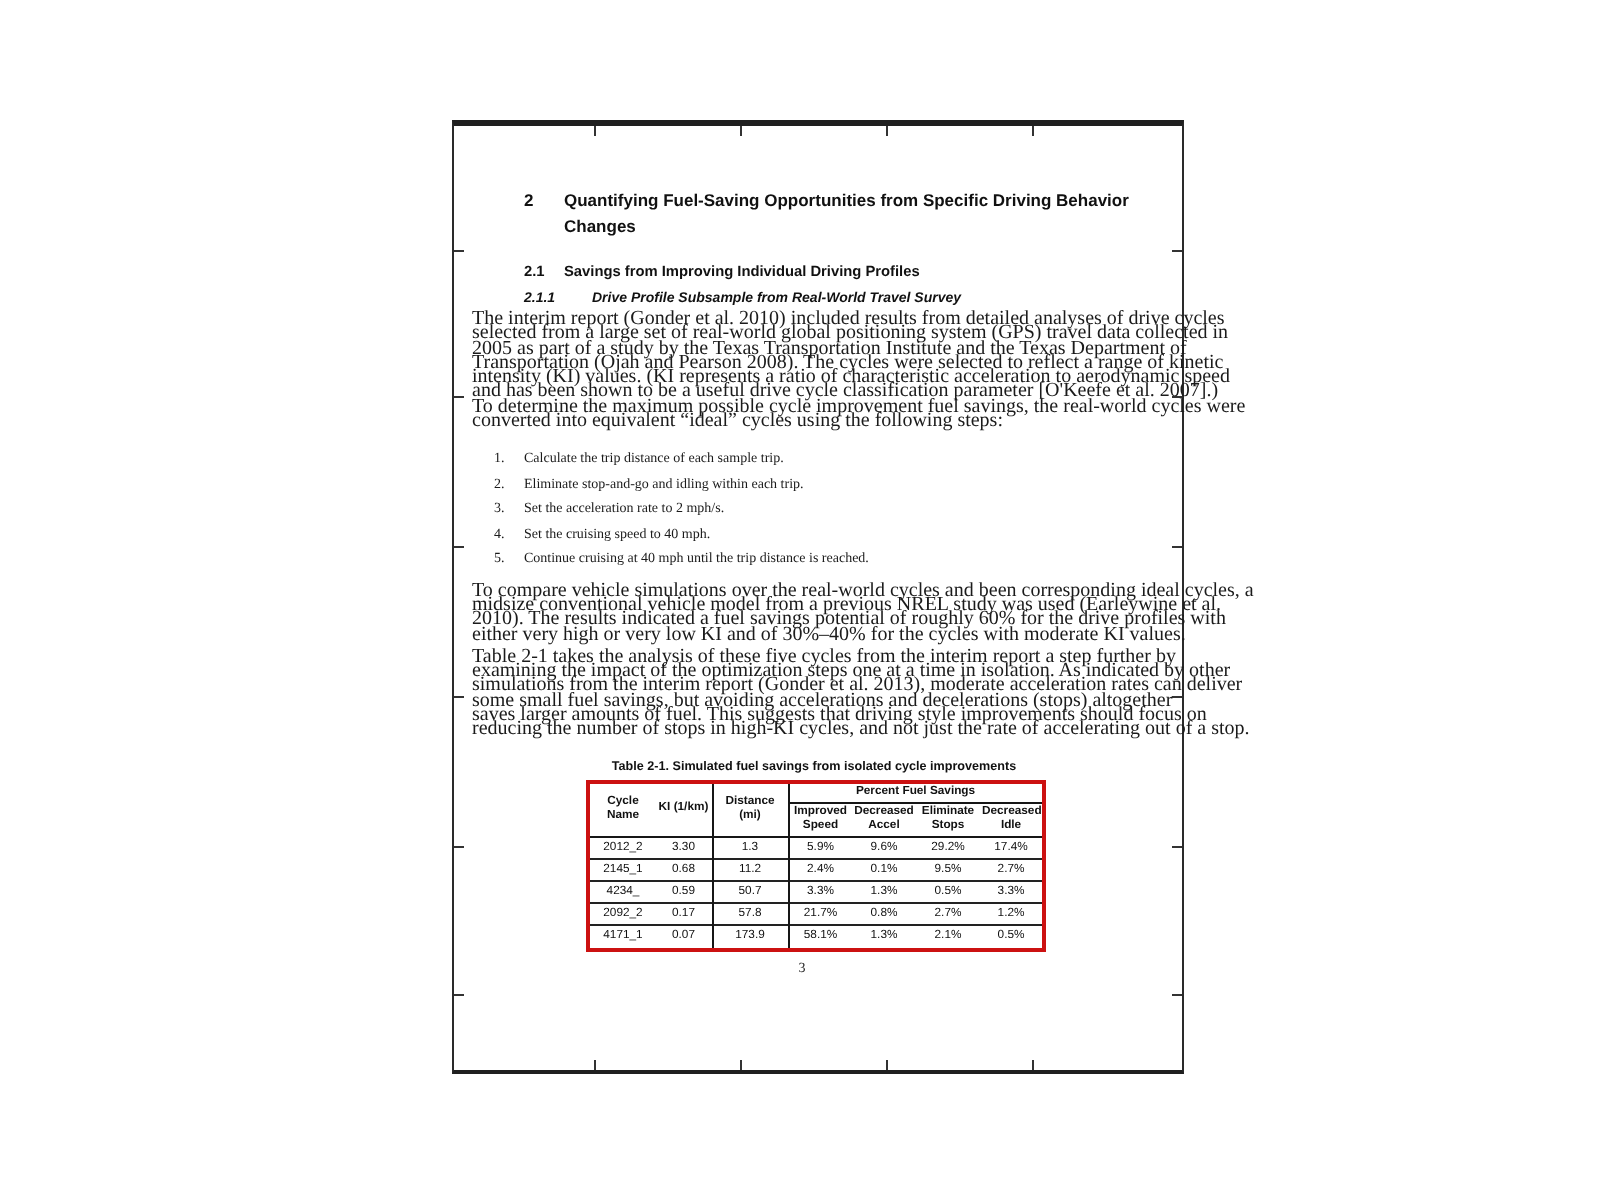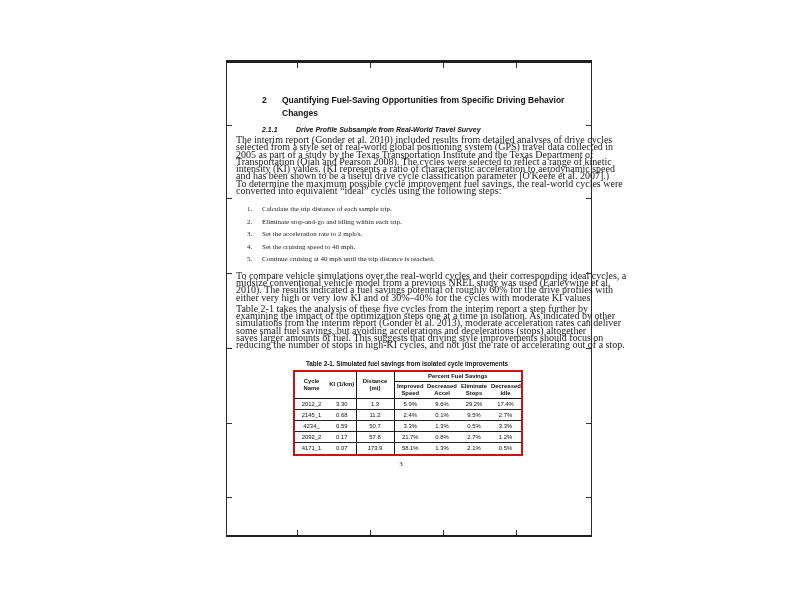--- a/index.html
+++ b/index.html
@@ -93,29 +93,33 @@
       <div class="tick v" style="top: 434px; right: 0px;"></div>
     </div>
 
   <div class="content">
 
     <div class="h2">
       <div class="num">2</div>
       <div class="txt">Quantifying Fuel-Saving Opportunities from Specific Driving Behavior Changes</div>
     </div>
 
+    <div class="h3">
+      <div class="num">2.1</div>
+      <div class="txt">Savings from Improving Individual Driving Profiles</div>
+    </div>
 
     <div class="h4">
       <div class="num">2.1.1</div>
       <div class="txt">Drive Profile Subsample from Real-World Travel Survey</div>
     </div>
 
     <div class="para p1">
         <div class="jline">The interim report (Gonder et al. 2010) included results from detailed analyses of drive cycles</div>
-        <div class="jline">selected from a style set of real-world global positioning system (GPS) travel data collected in</div>
+        <div class="jline">selected from a large set of real-world global positioning system (GPS) travel data collected in</div>
         <div class="jline">2005 as part of a study by the Texas Transportation Institute and the Texas Department of</div>
         <div class="jline">Transportation (Ojah and Pearson 2008). The cycles were selected to reflect a range of kinetic</div>
         <div class="jline">intensity (KI) values. (KI represents a ratio of characteristic acceleration to aerodynamic speed</div>
         <div class="jline">and has been shown to be a useful drive cycle classification parameter [O'Keefe et al. 2007].)</div>
         <div class="jline">To determine the maximum possible cycle improvement fuel savings, the real-world cycles were</div>
         <div class="jline last">converted into equivalent “ideal” cycles using the following steps:</div>
       </div>
 
     <div class="olist">
         <div class="item">
@@ -134,21 +138,21 @@
           <span class="inum">4.</span>
           <span>Set the cruising speed to 40 mph.</span>
         </div>
         <div class="item">
           <span class="inum">5.</span>
           <span>Continue cruising at 40 mph until the trip distance is reached.</span>
         </div>
       </div>
 
     <div class="para p2">
-        <div class="jline">To compare vehicle simulations over the real-world cycles and their corresponding ideal cycles, a</div>
+        <div class="jline">To compare vehicle simulations over the real-world cycles and been corresponding ideal cycles, a</div>
         <div class="jline">midsize conventional vehicle model from a previous NREL study was used (Earleywine et al.</div>
         <div class="jline">2010). The results indicated a fuel savings potential of roughly 60% for the drive profiles with</div>
         <div class="jline last">either very high or very low KI and of 30%–40% for the cycles with moderate KI values.</div>
       </div>
 
     <div class="para p3">
         <div class="jline">Table 2-1 takes the analysis of these five cycles from the interim report a step further by</div>
         <div class="jline">examining the impact of the optimization steps one at a time in isolation. As indicated by other</div>
         <div class="jline">simulations from the interim report (Gonder et al. 2013), moderate acceleration rates can deliver</div>
         <div class="jline">some small fuel savings, but avoiding accelerations and decelerations (stops) altogether</div>

